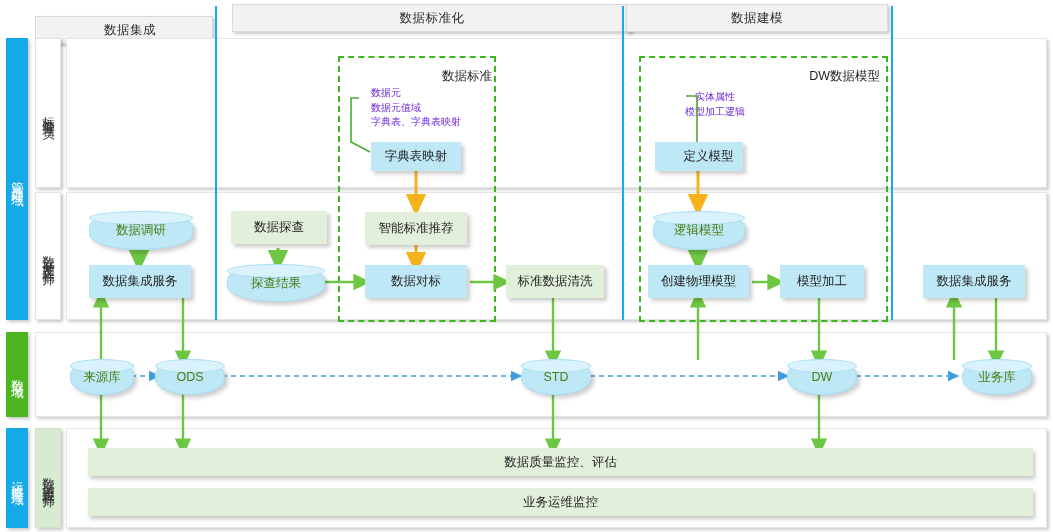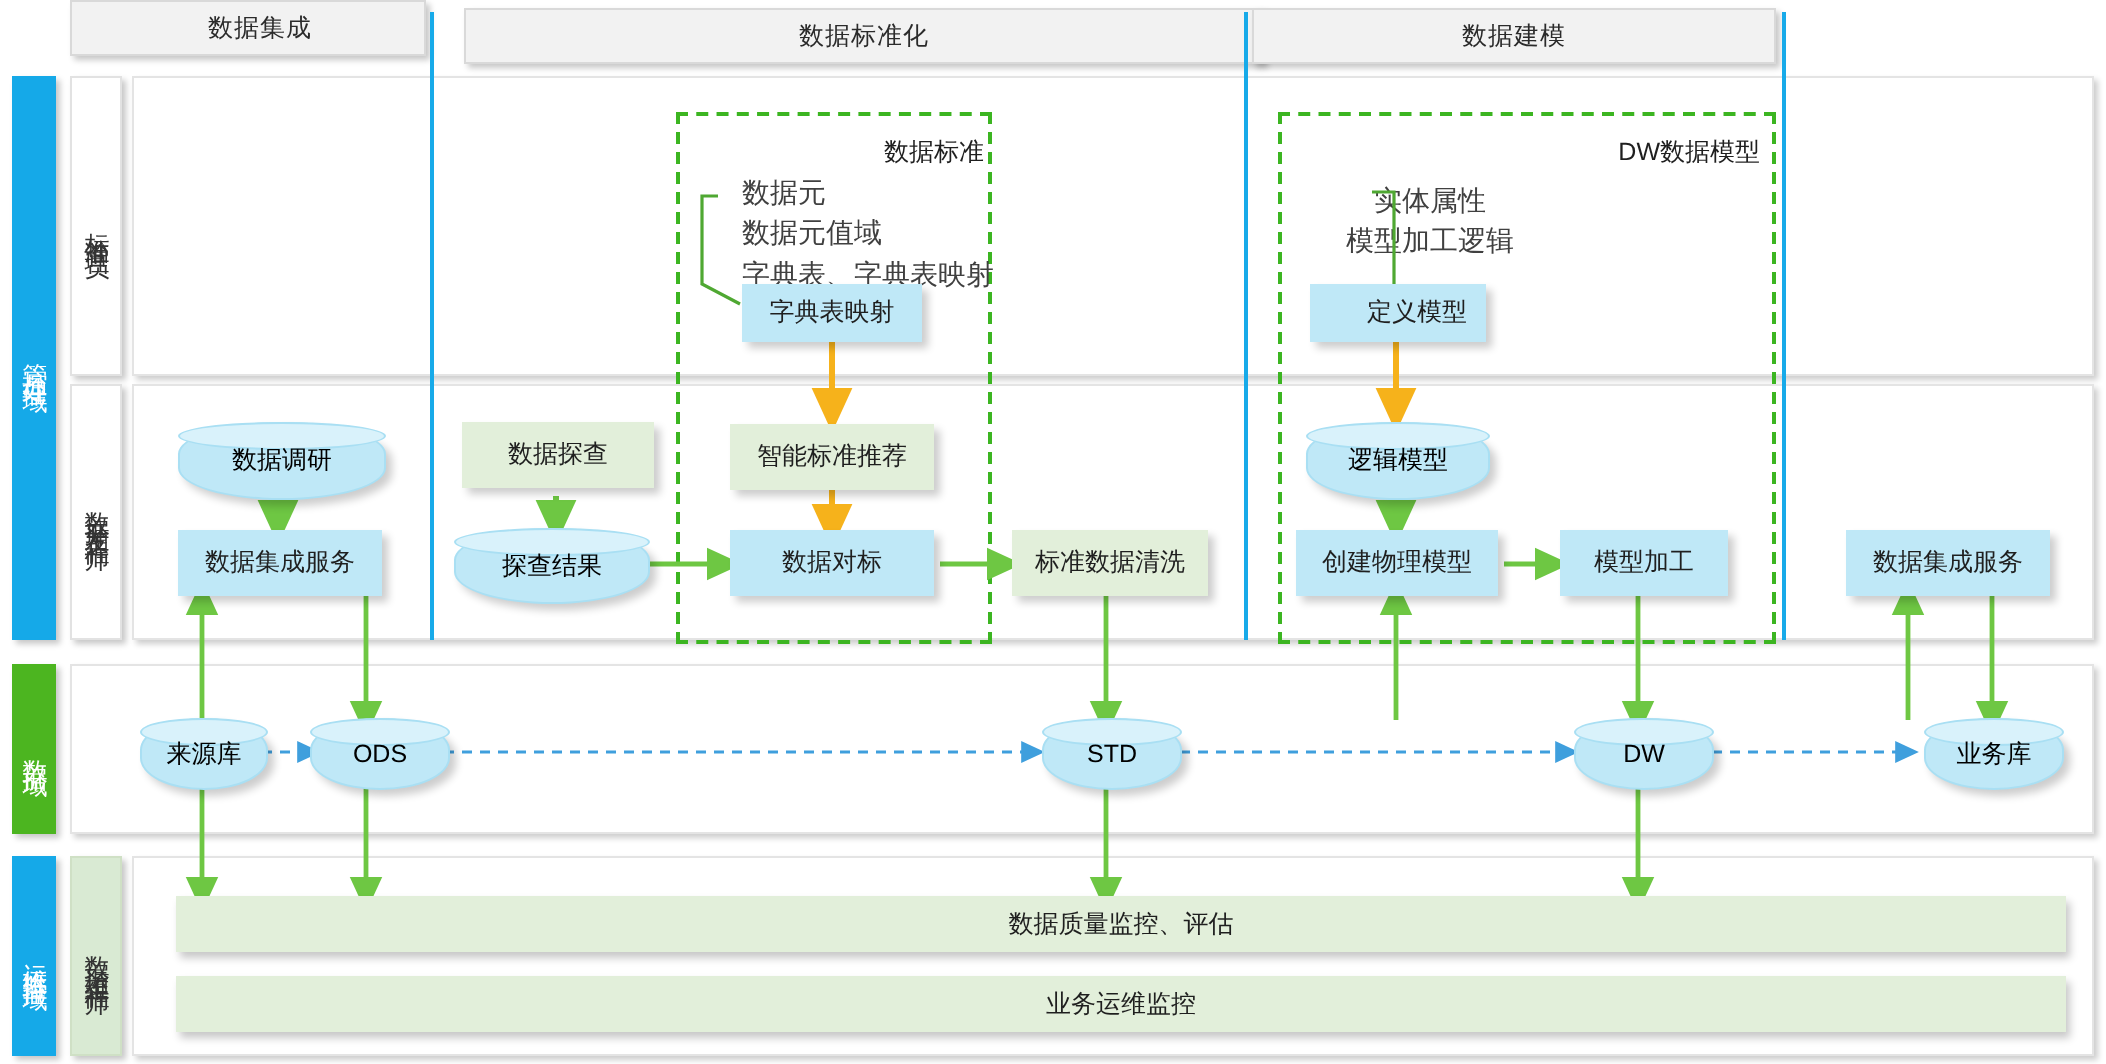--- a/index.html
+++ b/index.html
@@ -63,21 +63,21 @@
     box-shadow:3px 3px 4px rgba(0,0,0,.20);
     line-height:1.2;
   }
   .node-blue{background:#bfe8f7;border:1px solid #bfe8f7;}
   .node-green{background:#e2efda;border:1px solid #e2efda;}
 
   
   .cyl{
     position:absolute;
     display:flex;align-items:center;justify-content:center;
-    font-size:12.5px;color:#000000;text-align:center;
+    font-size:12.5px;color:#4d7c0f;text-align:center;
     background:#bfe8f7;
     border:1px solid #a9dff3;
     border-radius:50% / 16px;
     box-shadow:3px 3px 4px rgba(0,0,0,.20);
   }
   .cyl::before{
     content:"";position:absolute;left:-1px;right:-1px;top:-1px;height:14px;
     background:#d9f2fb;
     border:1px solid #a9dff3;
     border-radius:50%;
@@ -89,42 +89,42 @@
   .dash-box{
     border:2px dashed #3cb521;
     background:transparent;
   }
   .dash-label{
     font-size:12.5px;color:#1f1f1f;
   }
 
   
   .annot{
-    font-size:14px;color:#404040;line-height:1.45;text-align:left;
+    font-size:10px;color:#6d28d9;line-height:1.45;text-align:left;
     white-space:pre-line;
   }
   svg.ovl{position:absolute;left:0;top:0;width:1053px;height:532px;pointer-events:none;}
 
   
   .col-div{position:absolute;width:2px;background:#17aae9;}
 
   
   .wide-bar{
     display:flex;align-items:center;justify-content:center;
     background:#e2efda;border:1px solid #e2efda;
     font-size:12.5px;color:#1f1f1f;
     box-shadow:2px 3px 4px rgba(0,0,0,.22);
   }
 </style>
 </head>
 <body>
 
 <div id="stage">
 
-  <div class="abs phase-head" style="left:35px;top:0;width:178px;height:28px;padding-left:12px;">
+  <div class="abs phase-head" style="left:35px;top:16px;width:178px;height:28px;padding-left:12px;">
     <span>数据集成</span>
   </div>
   <div class="abs phase-head" style="left:232px;top:4px;width:400px;height:28px;">
     <span>数据标准化</span>
   </div>
   <div class="abs phase-head" style="left:626px;top:4px;width:262px;height:28px;justify-content:center;">
     <span>数据建模</span>
   </div>
 
   <div class="abs domain-bar domain-blue" style="left:6px;top:38px;width:22px;height:282px;">

